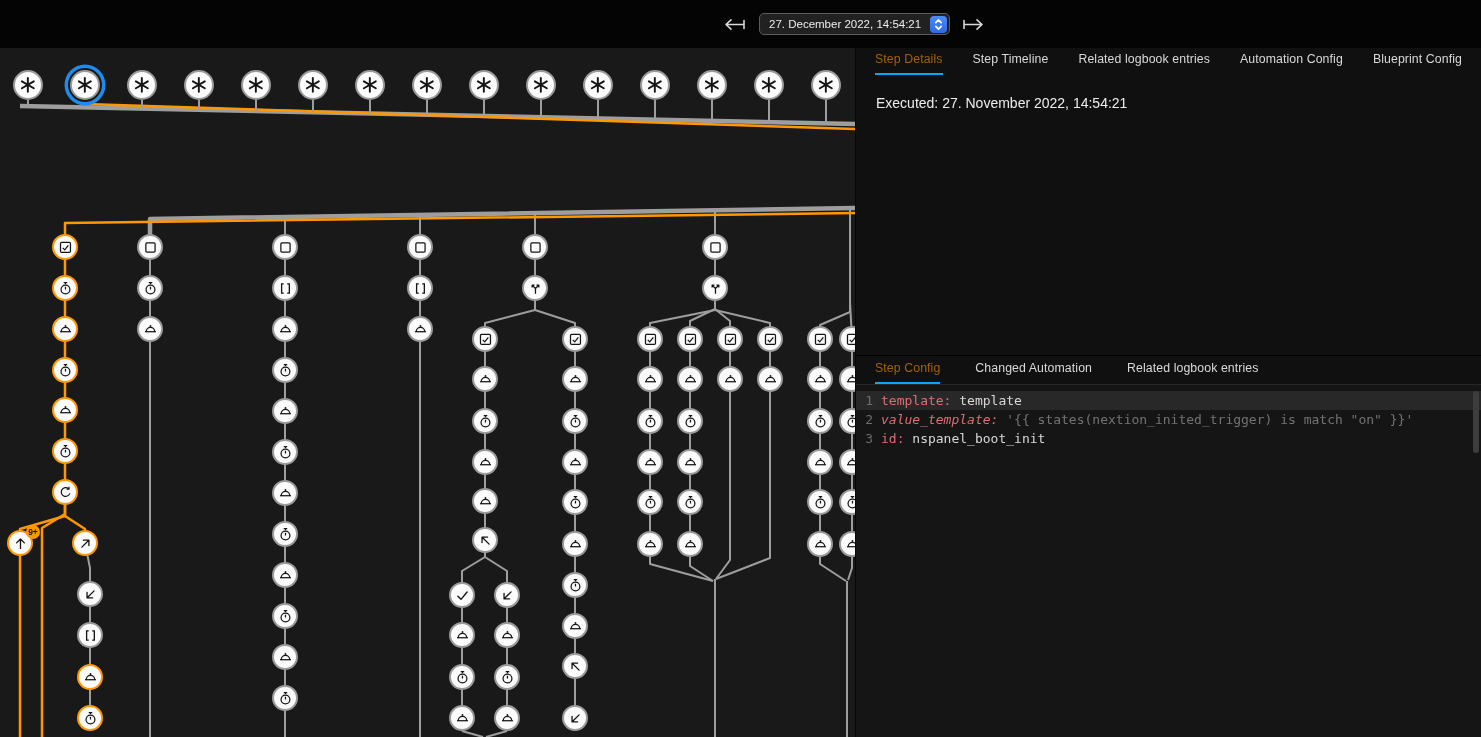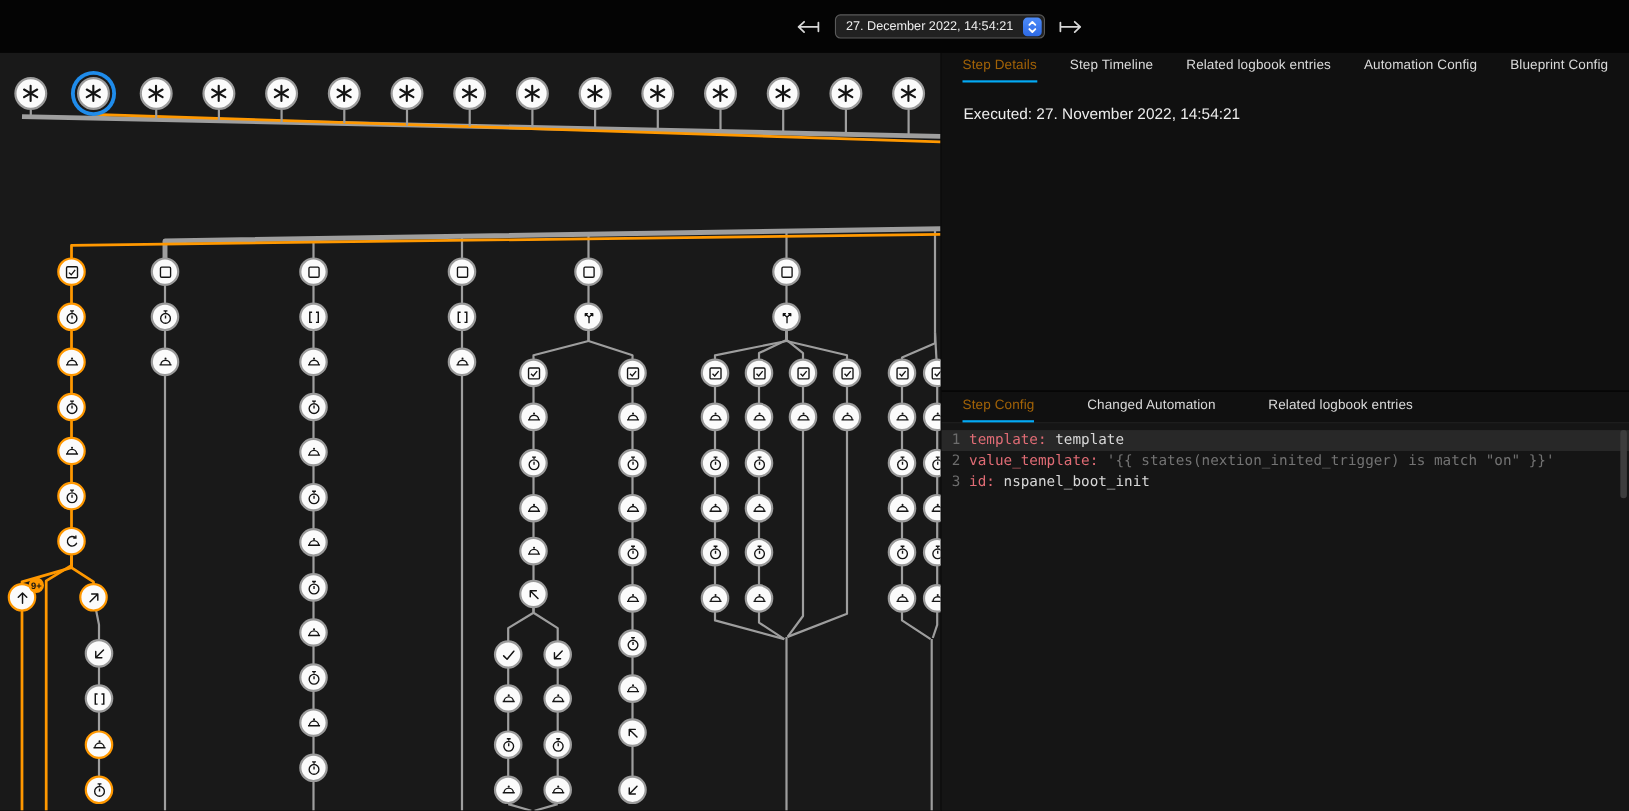--- a/index.html
+++ b/index.html
@@ -24,21 +24,21 @@
 .gnode svg{width:68%;height:68%}
 .gnode.active{border-color:#ff9800}
 .gnode.selected{box-shadow:0 0 0 2px #191919,0 0 0 5.5px #1f8ceb}
 .gbadge{position:absolute;top:-7px;right:-9px;min-width:14px;height:14px;border-radius:8px;background:#ff9800;color:#141414;font-size:8.5px;font-weight:700;display:flex;align-items:center;justify-content:center;padding:0 2px}
 
 
 .right-panel{position:absolute;left:856px;top:48px;width:625px;height:689px;background:#101010;display:flex;flex-direction:column}
 .details-top{height:308px;border-bottom:1px solid #000;display:flex;flex-direction:column}
 .tabbar{display:flex;align-items:flex-end;padding:0 19px;height:27px;flex:none}
 .tabbar.spread{justify-content:space-between}
-.tabbar.left{gap:48px}
+.tabbar.left{gap:35px}
 .tab{background:none;border:none;border-bottom:2px solid transparent;color:#d9d9d9;font-size:12.3px;font-family:inherit;padding:5px 0 7px;cursor:pointer;letter-spacing:.1px;white-space:nowrap}
 .tab.active{color:#a16207;border-bottom-color:#03a9f4}
 .executed{margin:20px 0 0 20px;font-size:14px;color:#ededed}
 .details-bottom{flex:1;display:flex;flex-direction:column;min-height:0}
 .details-bottom .tabbar{border-bottom:1px solid #262626;height:29px}
 .code-editor{flex:1;position:relative;background:#151515;padding-top:6px;font-family:"DejaVu Sans Mono","Liberation Mono",monospace;font-size:13px}
 .code-row{display:flex;line-height:19px}
 .code-row.hl{background:#282828}
 .gutter{flex:none;width:25px;text-align:right;padding-right:8px}
 .codetext{white-space:pre}
@@ -808,21 +808,21 @@
           <button class="tab">Related logbook entries</button>
         </nav>
       <div class="code-editor">
         <div>
             <div class="code-row hl">
               <span class="gutter" style="color: rgb(109, 109, 109);">1</span>
               <span class="codetext"><span style="color: rgb(224, 108, 117);">template:</span><span style="color: rgb(216, 216, 216);"> template</span></span>
             </div>
             <div class="code-row">
               <span class="gutter" style="color: rgb(109, 109, 109);">2</span>
-              <span class="codetext"><span style="color: rgb(224, 108, 117);">value_template:</span><span style="color: rgb(216, 216, 216);"> </span><span style="color: #737373;">'{{ states(nextion_inited_trigger) is match "on" }}'</span></span>
+              <span class="codetext"><span style="color: rgb(224, 108, 117); font-style: italic;">value_template:</span><span style="color: rgb(216, 216, 216);"> </span><span style="color: #737373;">'{{ states(nextion_inited_trigger) is match "on" }}'</span></span>
             </div>
             <div class="code-row">
               <span class="gutter" style="color: rgb(109, 109, 109);">3</span>
               <span class="codetext"><span style="color: rgb(224, 108, 117);">id:</span><span style="color: rgb(216, 216, 216);"> nspanel_boot_init</span></span>
             </div>
           </div>
         <div class="scroll-thumb"></div>
       </div>
     </section>
   </aside>

